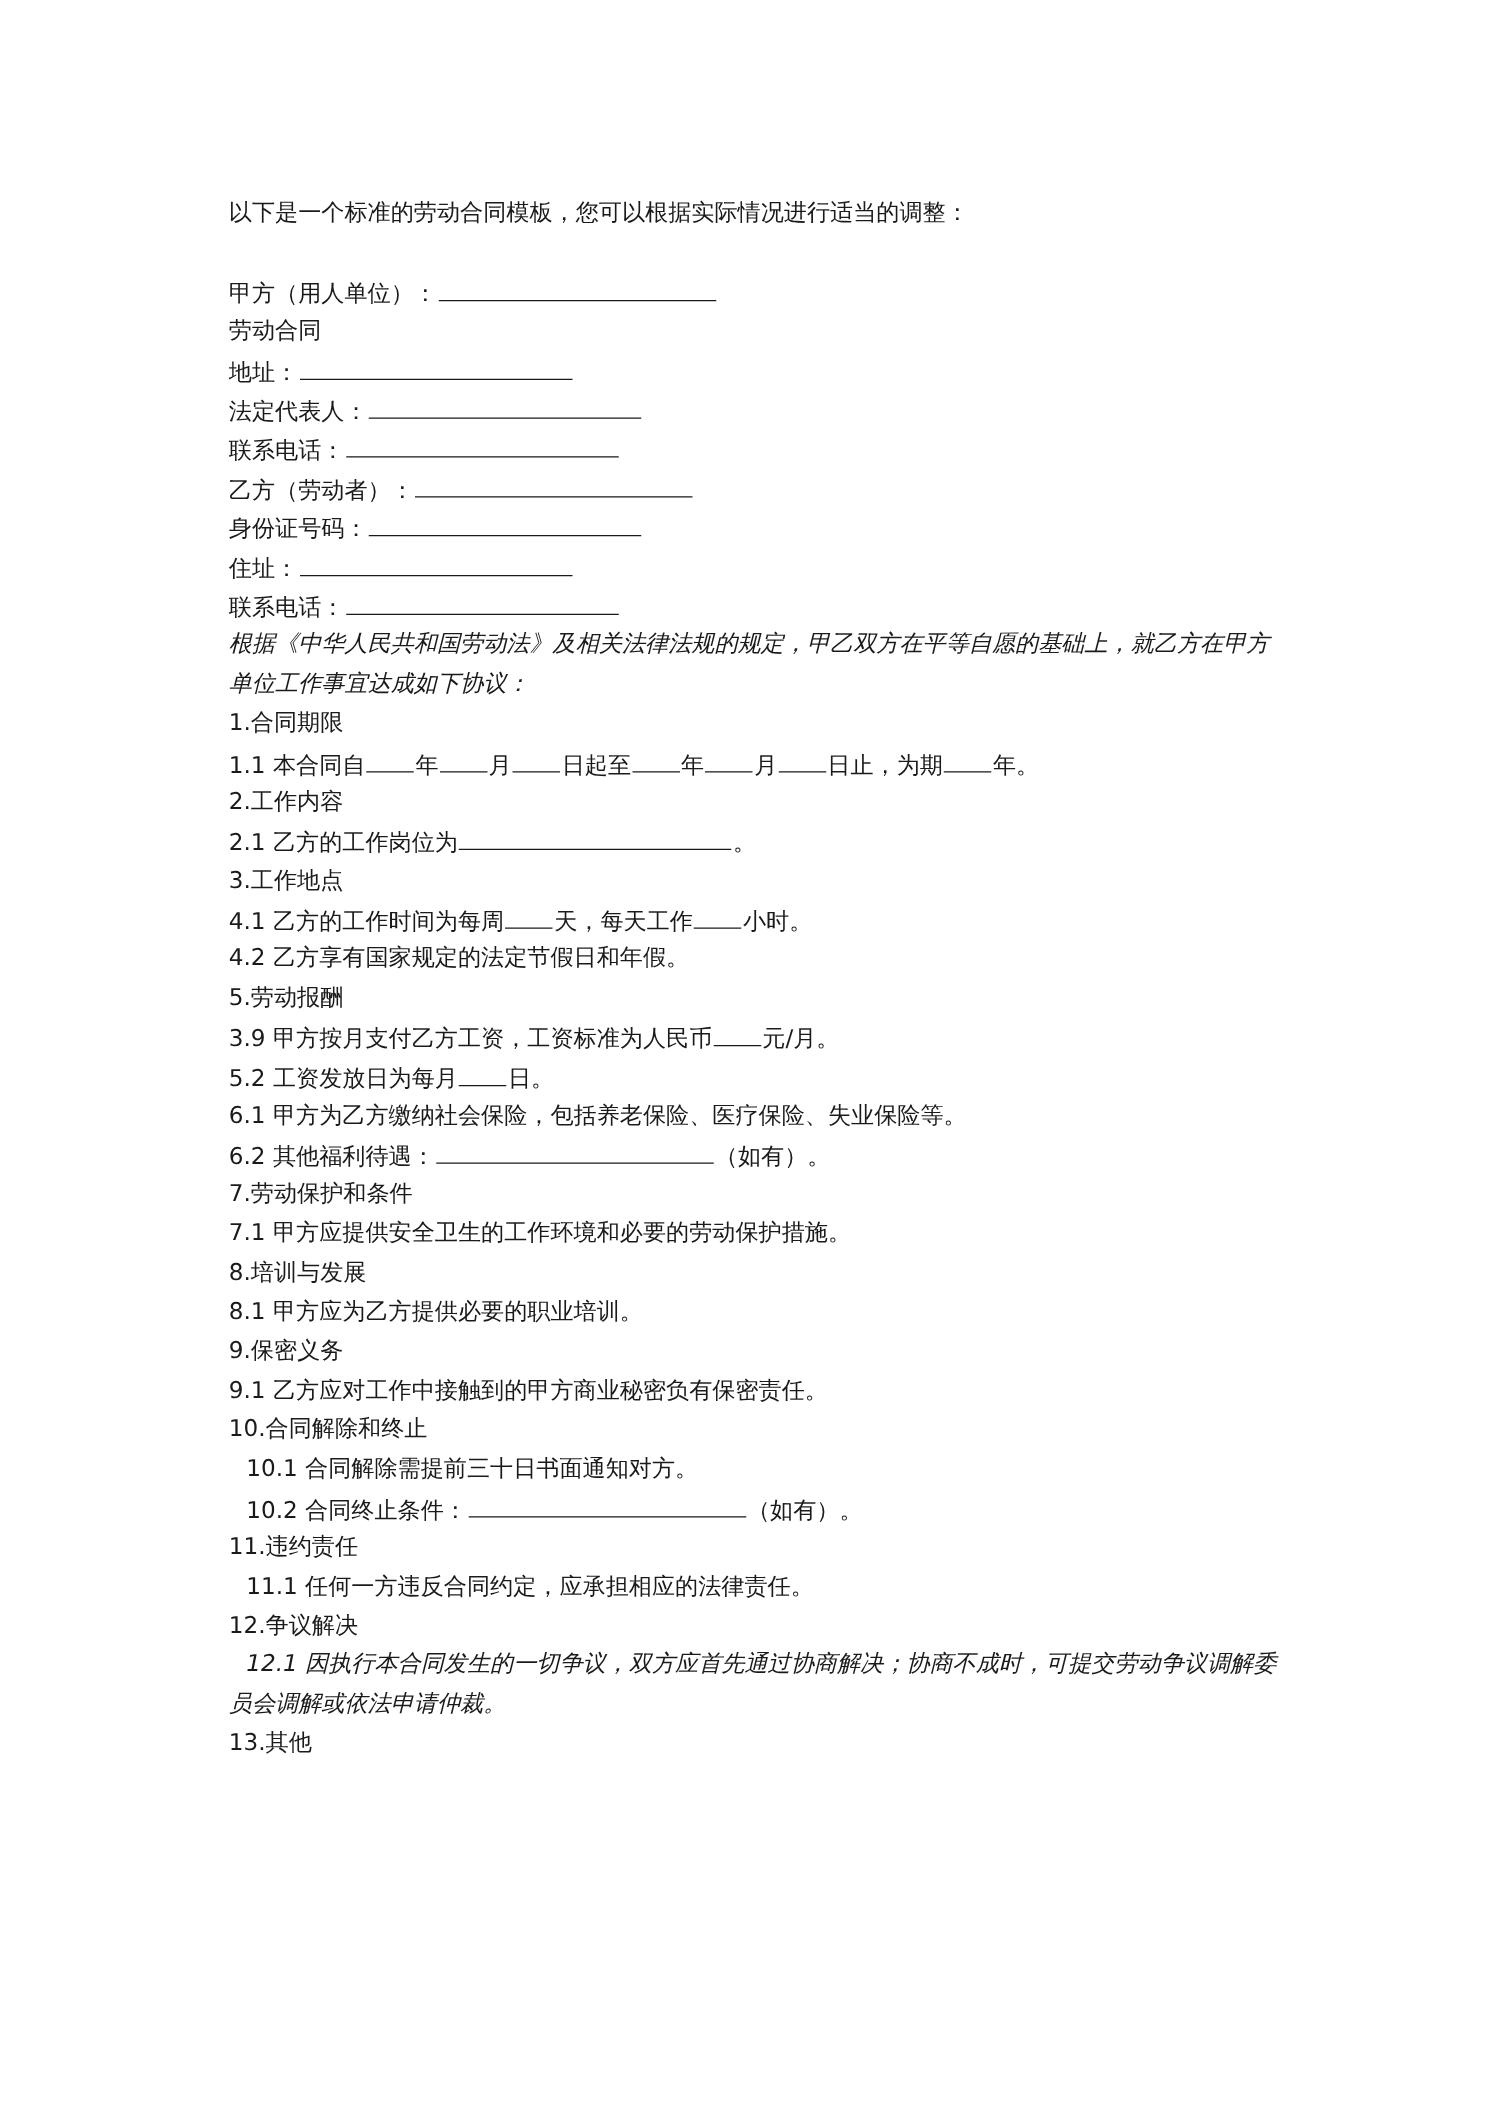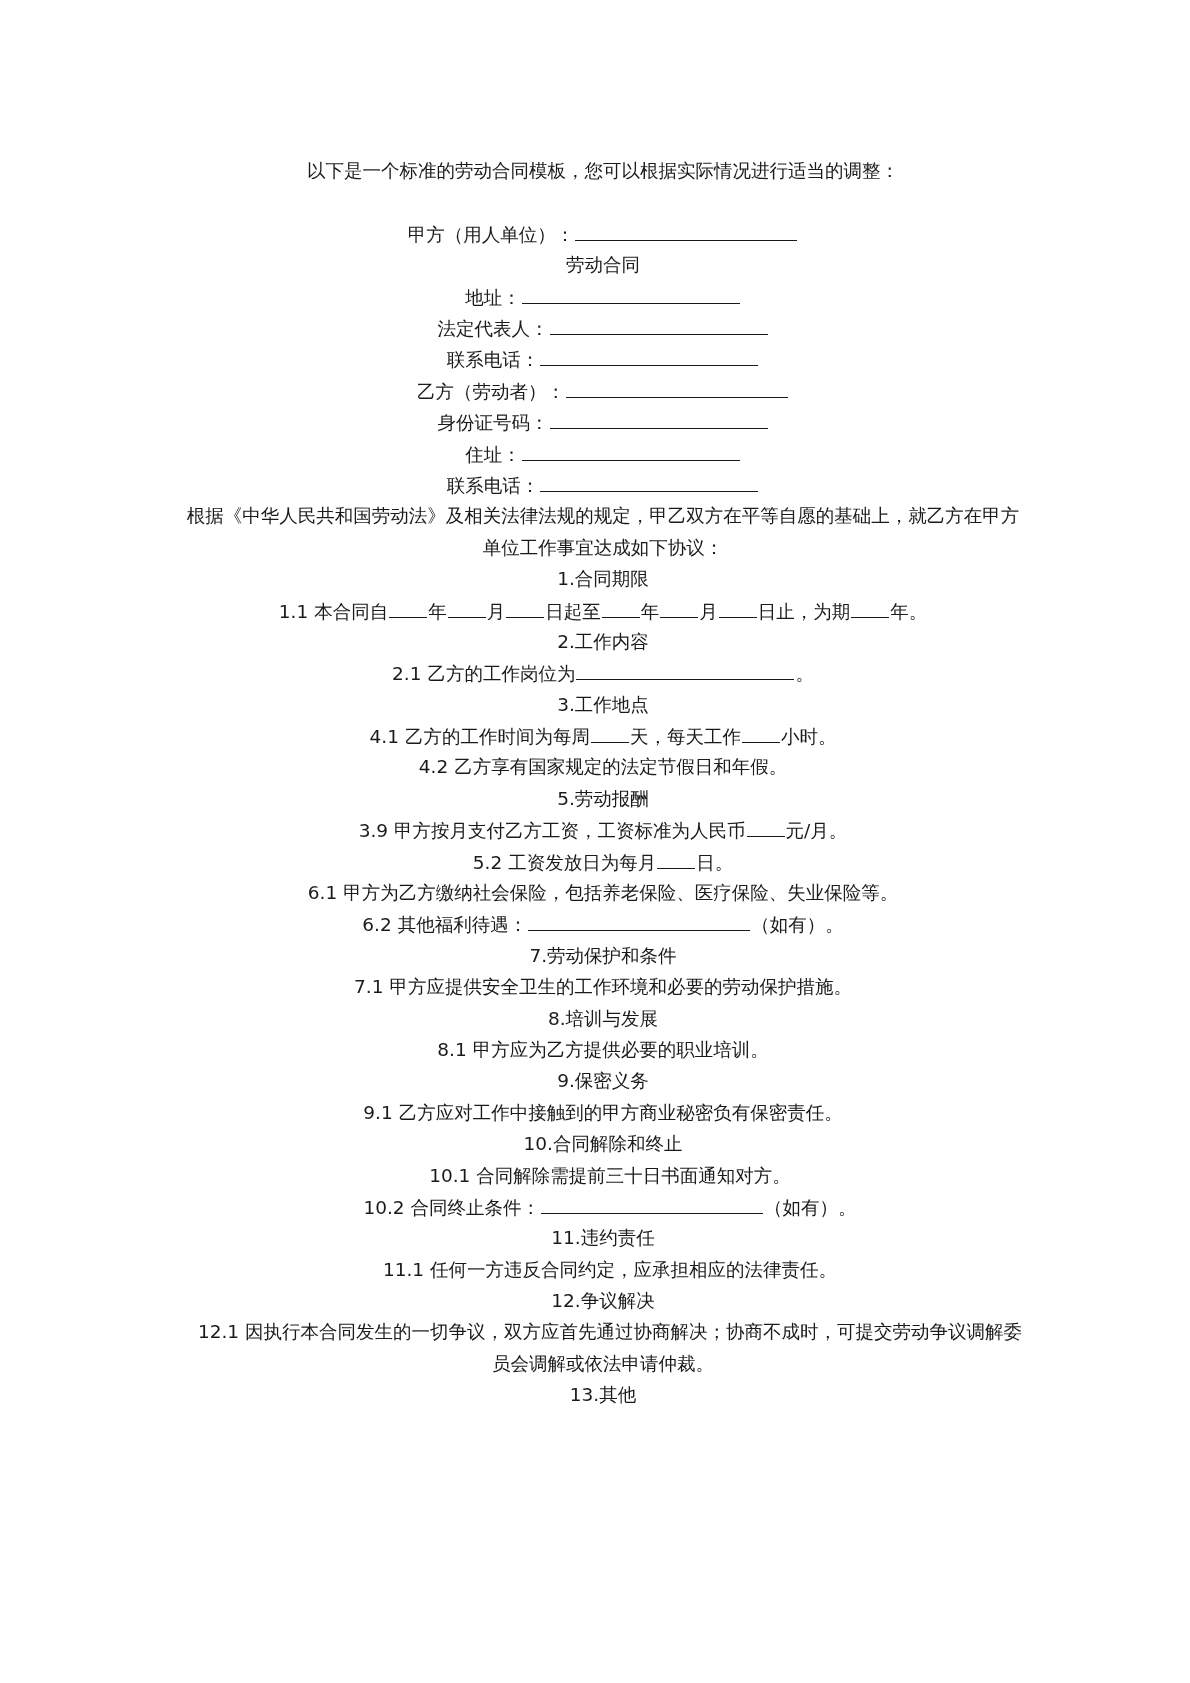--- a/index.html
+++ b/index.html
@@ -3,24 +3,24 @@
 <meta charset="utf-8">
 <style>
   html, body { margin: 0; padding: 0; background: #ffffff; }
   body { width: 1190px; height: 1683px; position: relative; overflow: hidden; }
   .page {
     position: absolute; left: 0; top: 0; width: 1190px; height: 1683px; background: #ffffff;
   }
   .content {
     position: absolute; left: 183px; top: 155px; width: 840px;
     font-family: "DejaVu Sans", "Liberation Sans", sans-serif;
-    font-size: 18.5px; color: #1a1a1a; line-height: 31.4px; text-align: center;
+    font-size: 18.5px; color: #1a1a1a; line-height: 31.4px;
   }
   .line { white-space: nowrap; height: 31.4px; }
-  .wrap { white-space: normal; height: auto; }
+  .wrap { white-space: normal; height: auto; font-style: italic; }
   .blank-line { height: 31.4px; }
   .indent { padding-left: 14px; }
   .blank {
     display: inline-block; border-bottom: 1.3px solid #1a1a1a; height: 22px; vertical-align: baseline; margin: 0 1px;
   }
   .b-long { width: 218px; }
   .b-xl { width: 222px; }
   .b-short { width: 38px; }
 </style>
 </head>

